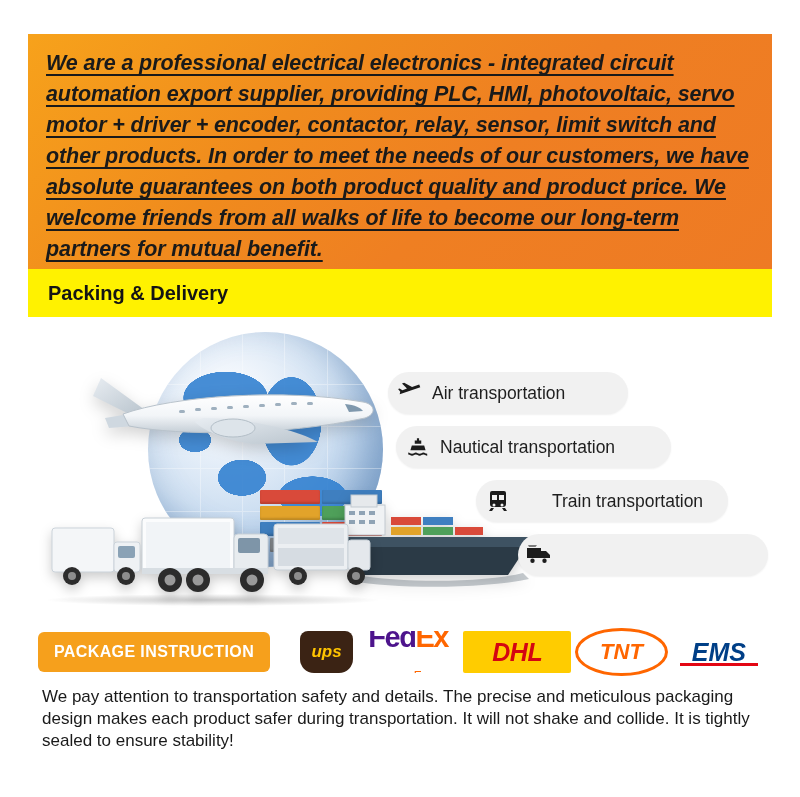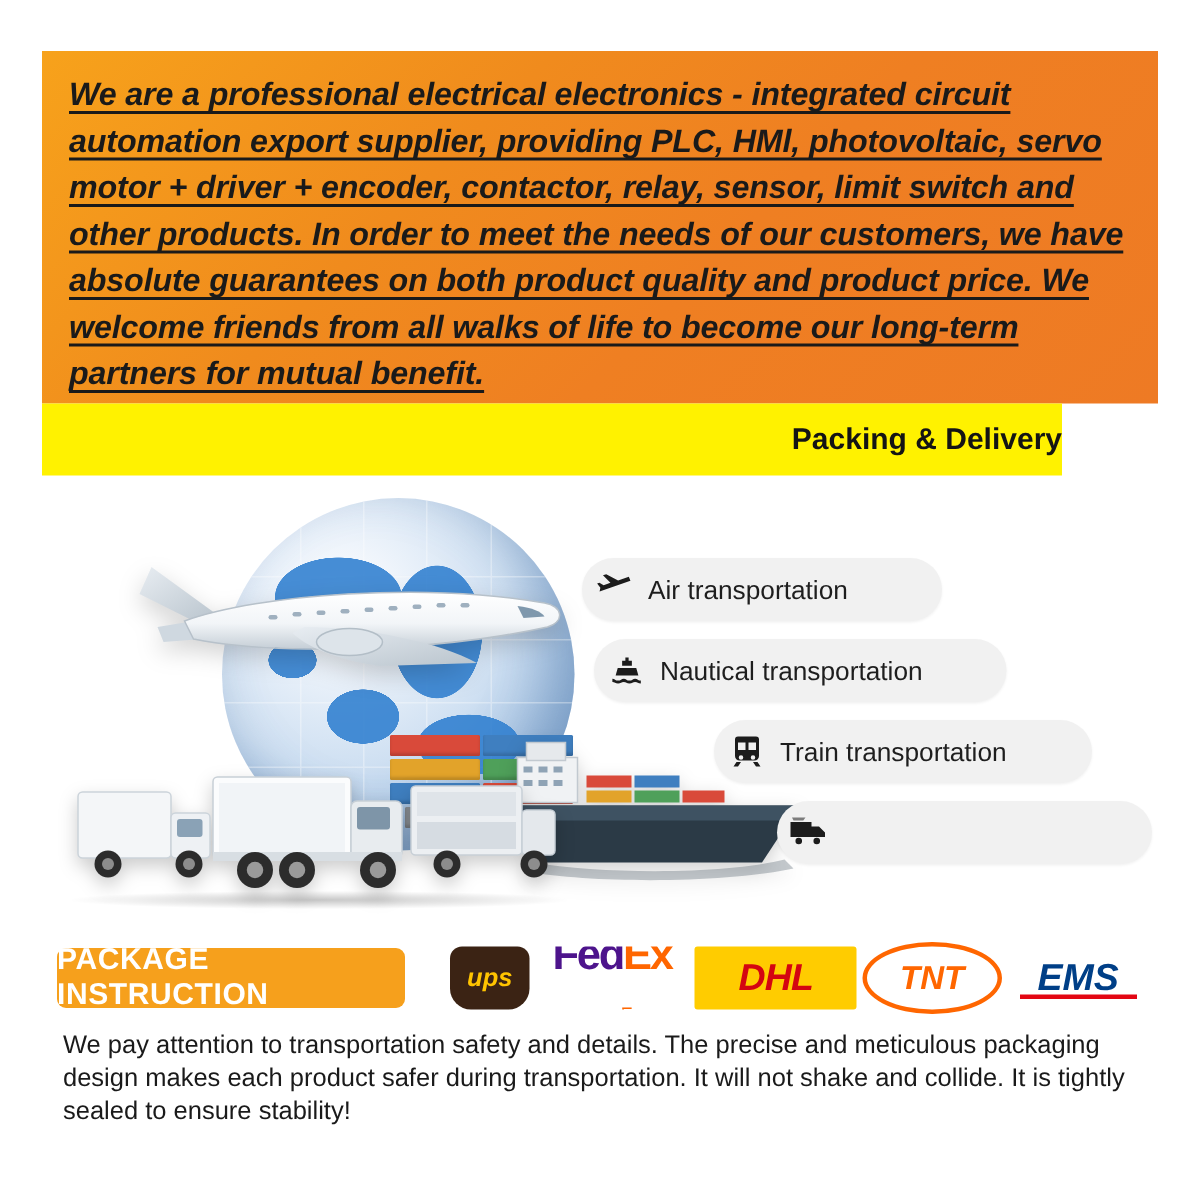--- a/index.html
+++ b/index.html
@@ -40,26 +40,25 @@
     text-decoration: underline;
     text-underline-offset: 4px;
     letter-spacing: -0.1px;
   }
 
   
   .yellow-bar {
     position: absolute;
     left: 28px;
     top: 269px;
-    width: 680px;
+    width: 744px;
     height: 48px;
     background: #fff200;
     display: flex;
     align-items: center;
-    justify-content: flex-end;
   }
   .yellow-bar .title {
     margin-left: 20px;
     font-size: 20px;
     font-weight: bold;
     color: #141414;
   }
 
   
   .ship-area {
@@ -195,21 +194,21 @@
     align-items: center;
     justify-content: center;
     color: #1c1c1c;
   }
   .label-row .txt {
     font-size: 17.5px;
     color: #1e1e1e;
   }
   .row-air      { margin-left: 30px;  width: 240px; }
   .row-nautical { margin-left: 38px;  width: 275px; }
-  .row-train    { margin-left: 118px; width: 252px; }
+  .row-train    { margin-left: 118px; width: 252px; gap: 32px; }
   .row-truck    { margin-left: 160px; width: 250px; }
 
   
   .pkg-row {
     position: absolute;
     left: 38px;
     top: 632px;
     width: 728px;
     height: 46px;
   }
@@ -219,21 +218,21 @@
     top: 0;
     width: 232px;
     height: 40px;
     background: #f6a01c;
     border-radius: 6px;
     display: flex;
     align-items: center;
     justify-content: center;
     color: #ffffff;
     font-weight: bold;
-    font-size: 20px;
+    font-size: 16px;
     letter-spacing: .4px;
   }
   .carriers {
     position: absolute;
     left: 262px;
     top: -4px;
     width: 466px;
     height: 48px;
     display: flex;
     align-items: center;

